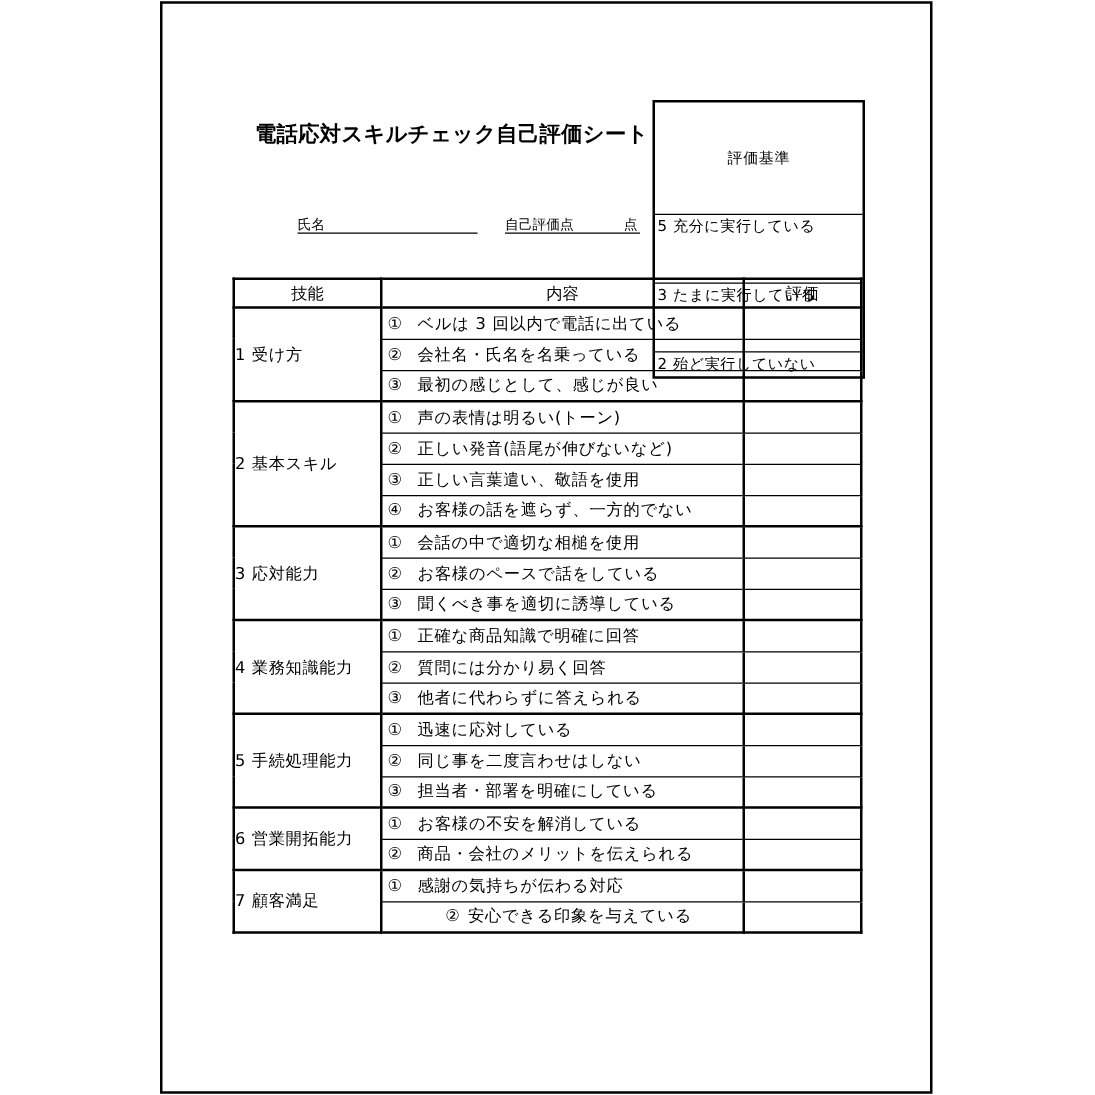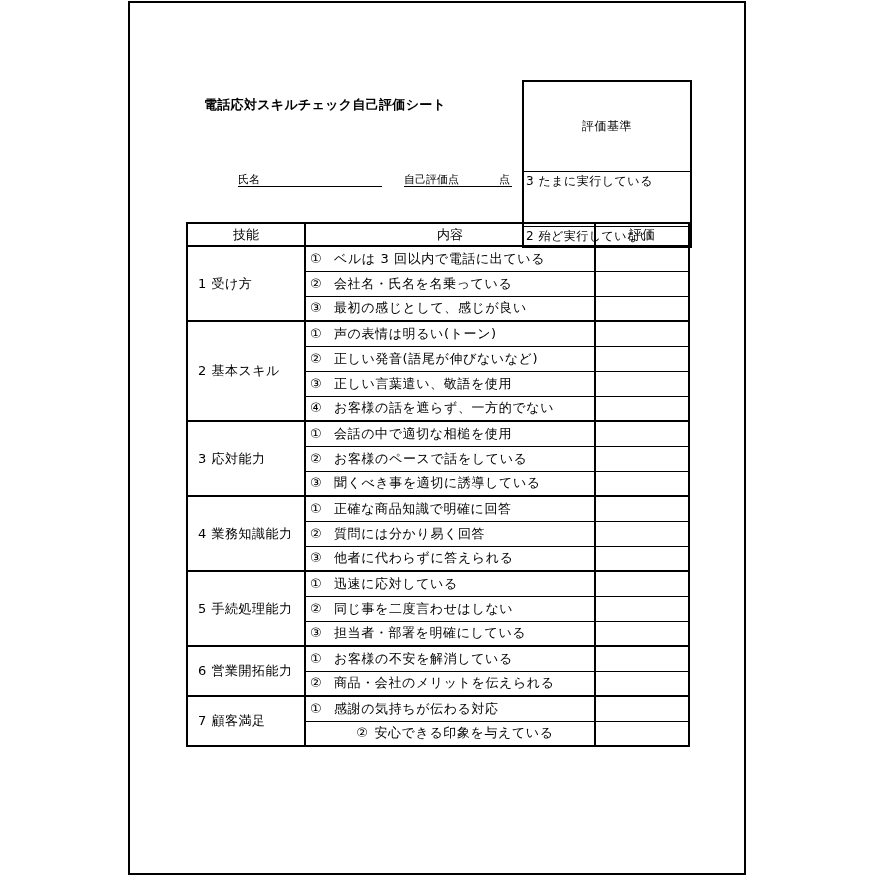--- a/index.html
+++ b/index.html
@@ -1,20 +1,20 @@
 <!DOCTYPE html>
 <html><head>
   <meta charset="utf-8">
   <style>
     html, body { margin: 0; padding: 0; background: #ffffff; }
     body { width: 876px; height: 876px; position: relative; overflow: hidden;
            font-family: "DejaVu Sans", "Liberation Sans", sans-serif; color: #000; }
     .page { position: absolute; left: 128px; top: 1px; width: 614px; height: 870px;
             border: 2px solid #000; background: #fff; }
-    .title { position: absolute; left: 204px; top: 96px; font-size: 13px; font-weight: bold;
+    .title { position: absolute; left: 204px; top: 96px; font-size: 17px; font-weight: bold;
              letter-spacing: 0.3px; white-space: nowrap; }
     .fields { position: absolute; top: 172px; font-size: 11px; }
     .field { position: absolute; top: 0; height: 14px; border-bottom: 1px solid #000;
              white-space: nowrap; margin-left: 32px; }
     .field-name { left: 206px; width: 144px; }
     .field-score { left: 372px; width: 108px; }
     .field-score .unit { position: absolute; right: 2px; top: 0; }
 
     .criteria { position: absolute; left: 522px; top: 80px; width: 166px;
                 border: 2px solid #000; border-collapse: collapse; font-size: 12px; }
@@ -24,21 +24,21 @@
 
     table.skills { position: absolute; left: 186px; top: 222px; border-collapse: collapse;
                    font-size: 13px; table-layout: fixed; }
     table.skills th, table.skills td { border: 1px solid #000; padding: 0; height: 25px;
                    box-sizing: border-box; white-space: nowrap; }
     table.skills th { font-weight: normal; height: 23px; text-align: center;
                       border-top: 2px solid #000; border-bottom: 2px solid #000; }
     table.skills .c1 { width: 118px; border-left: 2px solid #000; border-right: 2px solid #000; }
     table.skills .c2 { width: 290px; border-right: 2px solid #000; }
     table.skills .c3 { width: 94px; border-right: 2px solid #000; }
-    table.skills td.skill { padding-left: 10px; text-align: left; vertical-align: middle;
+    table.skills td.skill { text-align: left; vertical-align: middle;
                             letter-spacing: 0.5px; }
     table.skills td.item { padding-left: 4px; letter-spacing: 0.6px; }
     table.skills td.item .num { display: inline-block; width: 24px; }
     table.skills tr.group-end td { border-bottom: 2px solid #000; margin-left: 43px; }
     table.skills tr.last td { border-bottom: 2px solid #000; text-align: center; }
   </style>
 </head>
 <body>
 
 <div class="page"></div>
@@ -50,20 +50,21 @@
     <span>氏名</span>
   </div>
   <div class="field field-score">
     <span>自己評価点</span>
     <span class="unit">点</span>
   </div>
 </div>
 
 <div class="criteria">
   <div class="crow">評価基準</div>
+  <div class="crow">5 充分に実行している</div>
   <div class="crow">3 たまに実行している</div>
   <div class="crow">2 殆ど実行していない</div>
 </div>
 
 <table class="skills">
   <thead>
     <tr>
       <th class="c1">技能</th>
       <th class="c2">内容</th>
       <th class="c3">評価</th>

